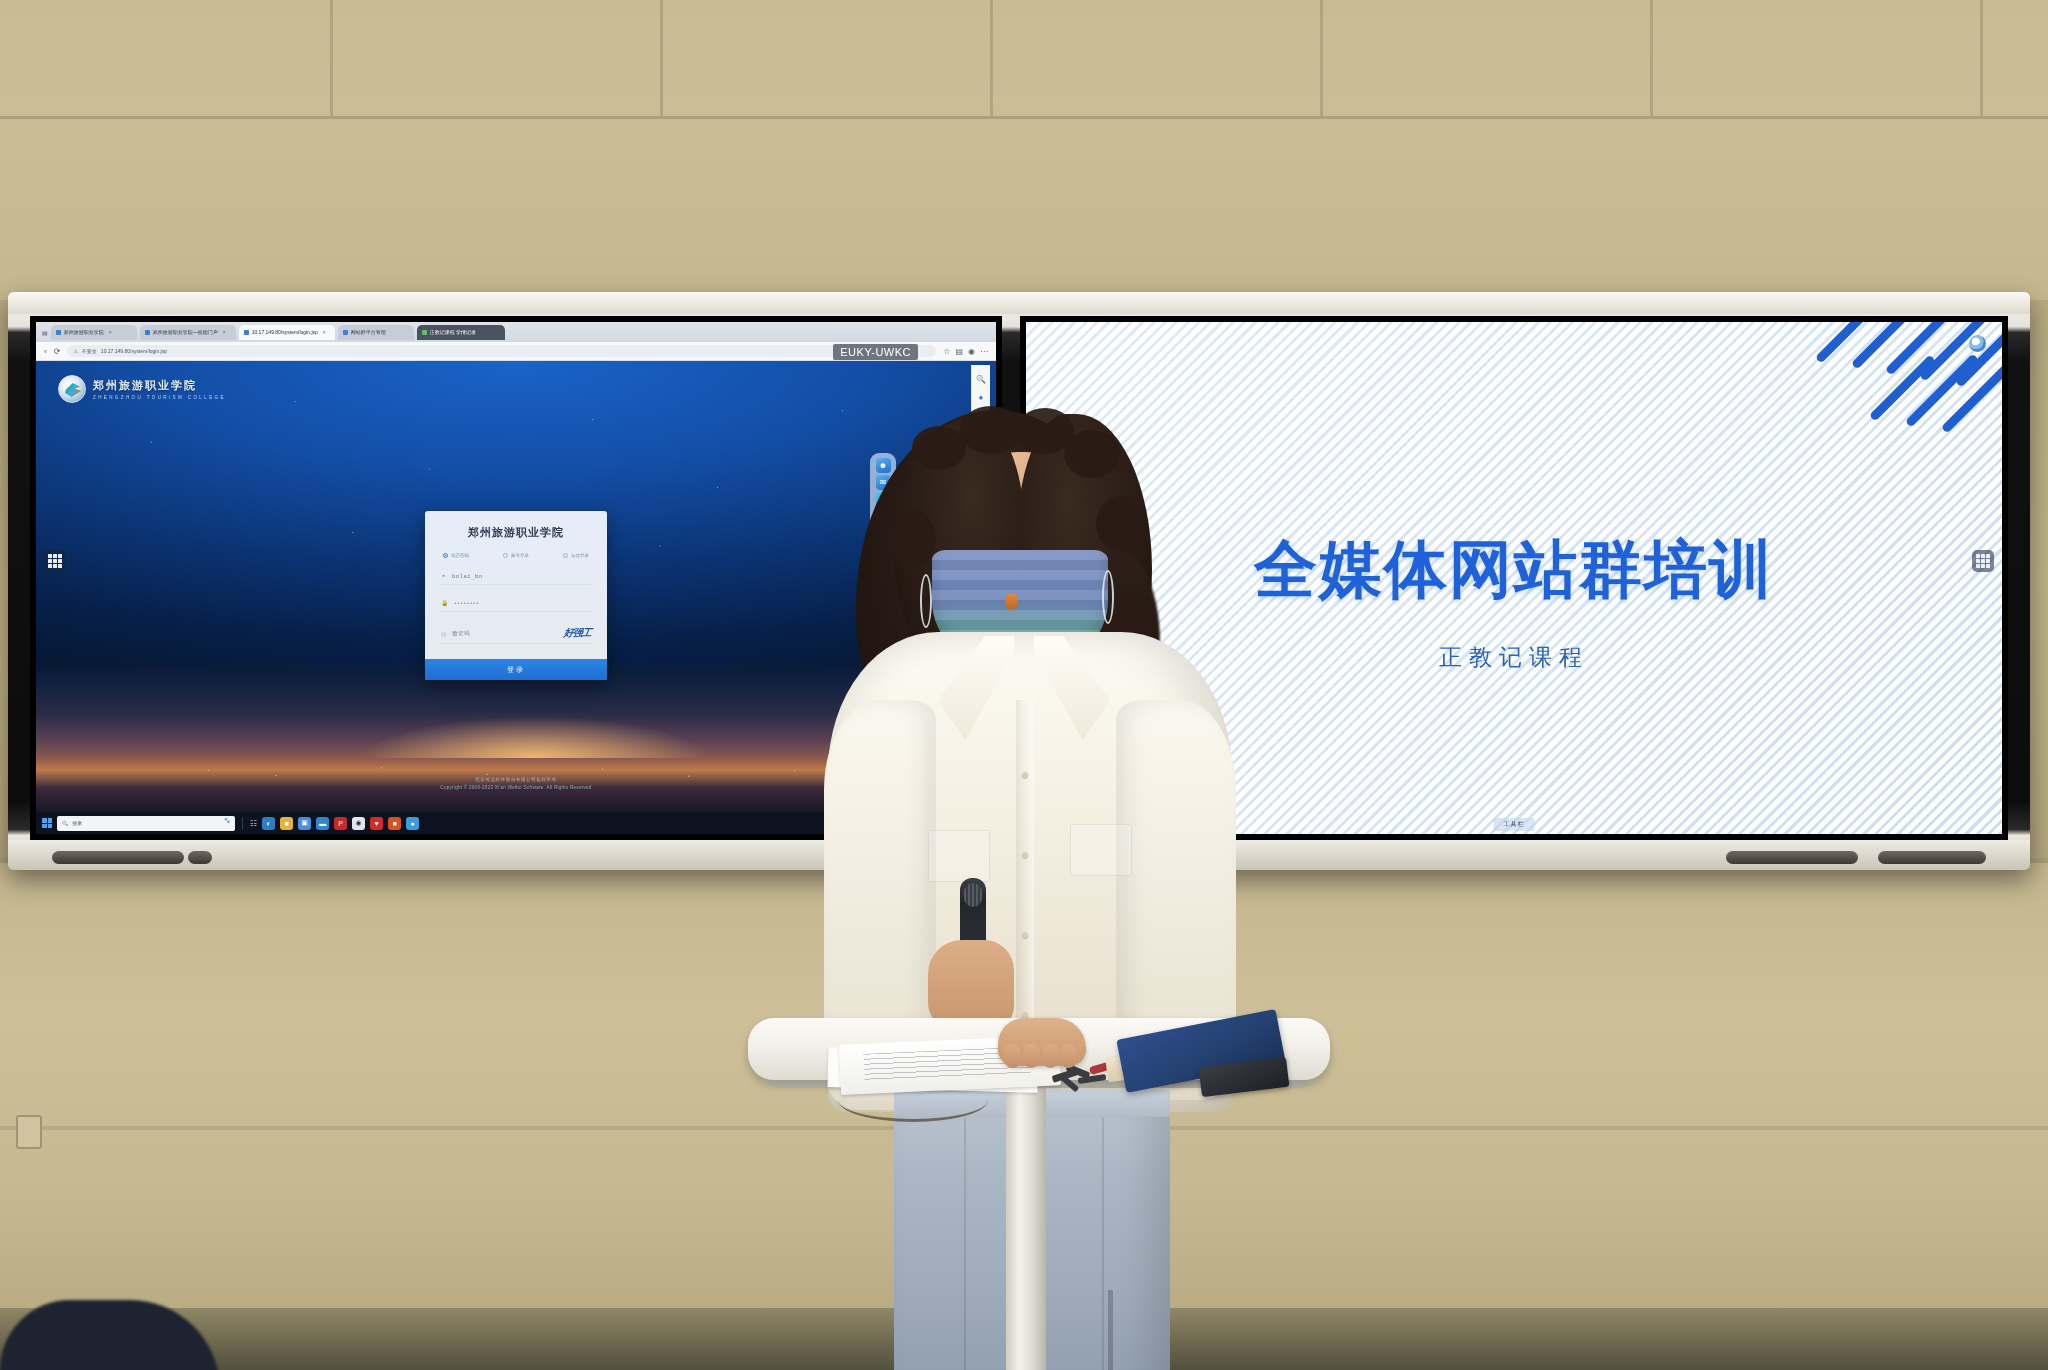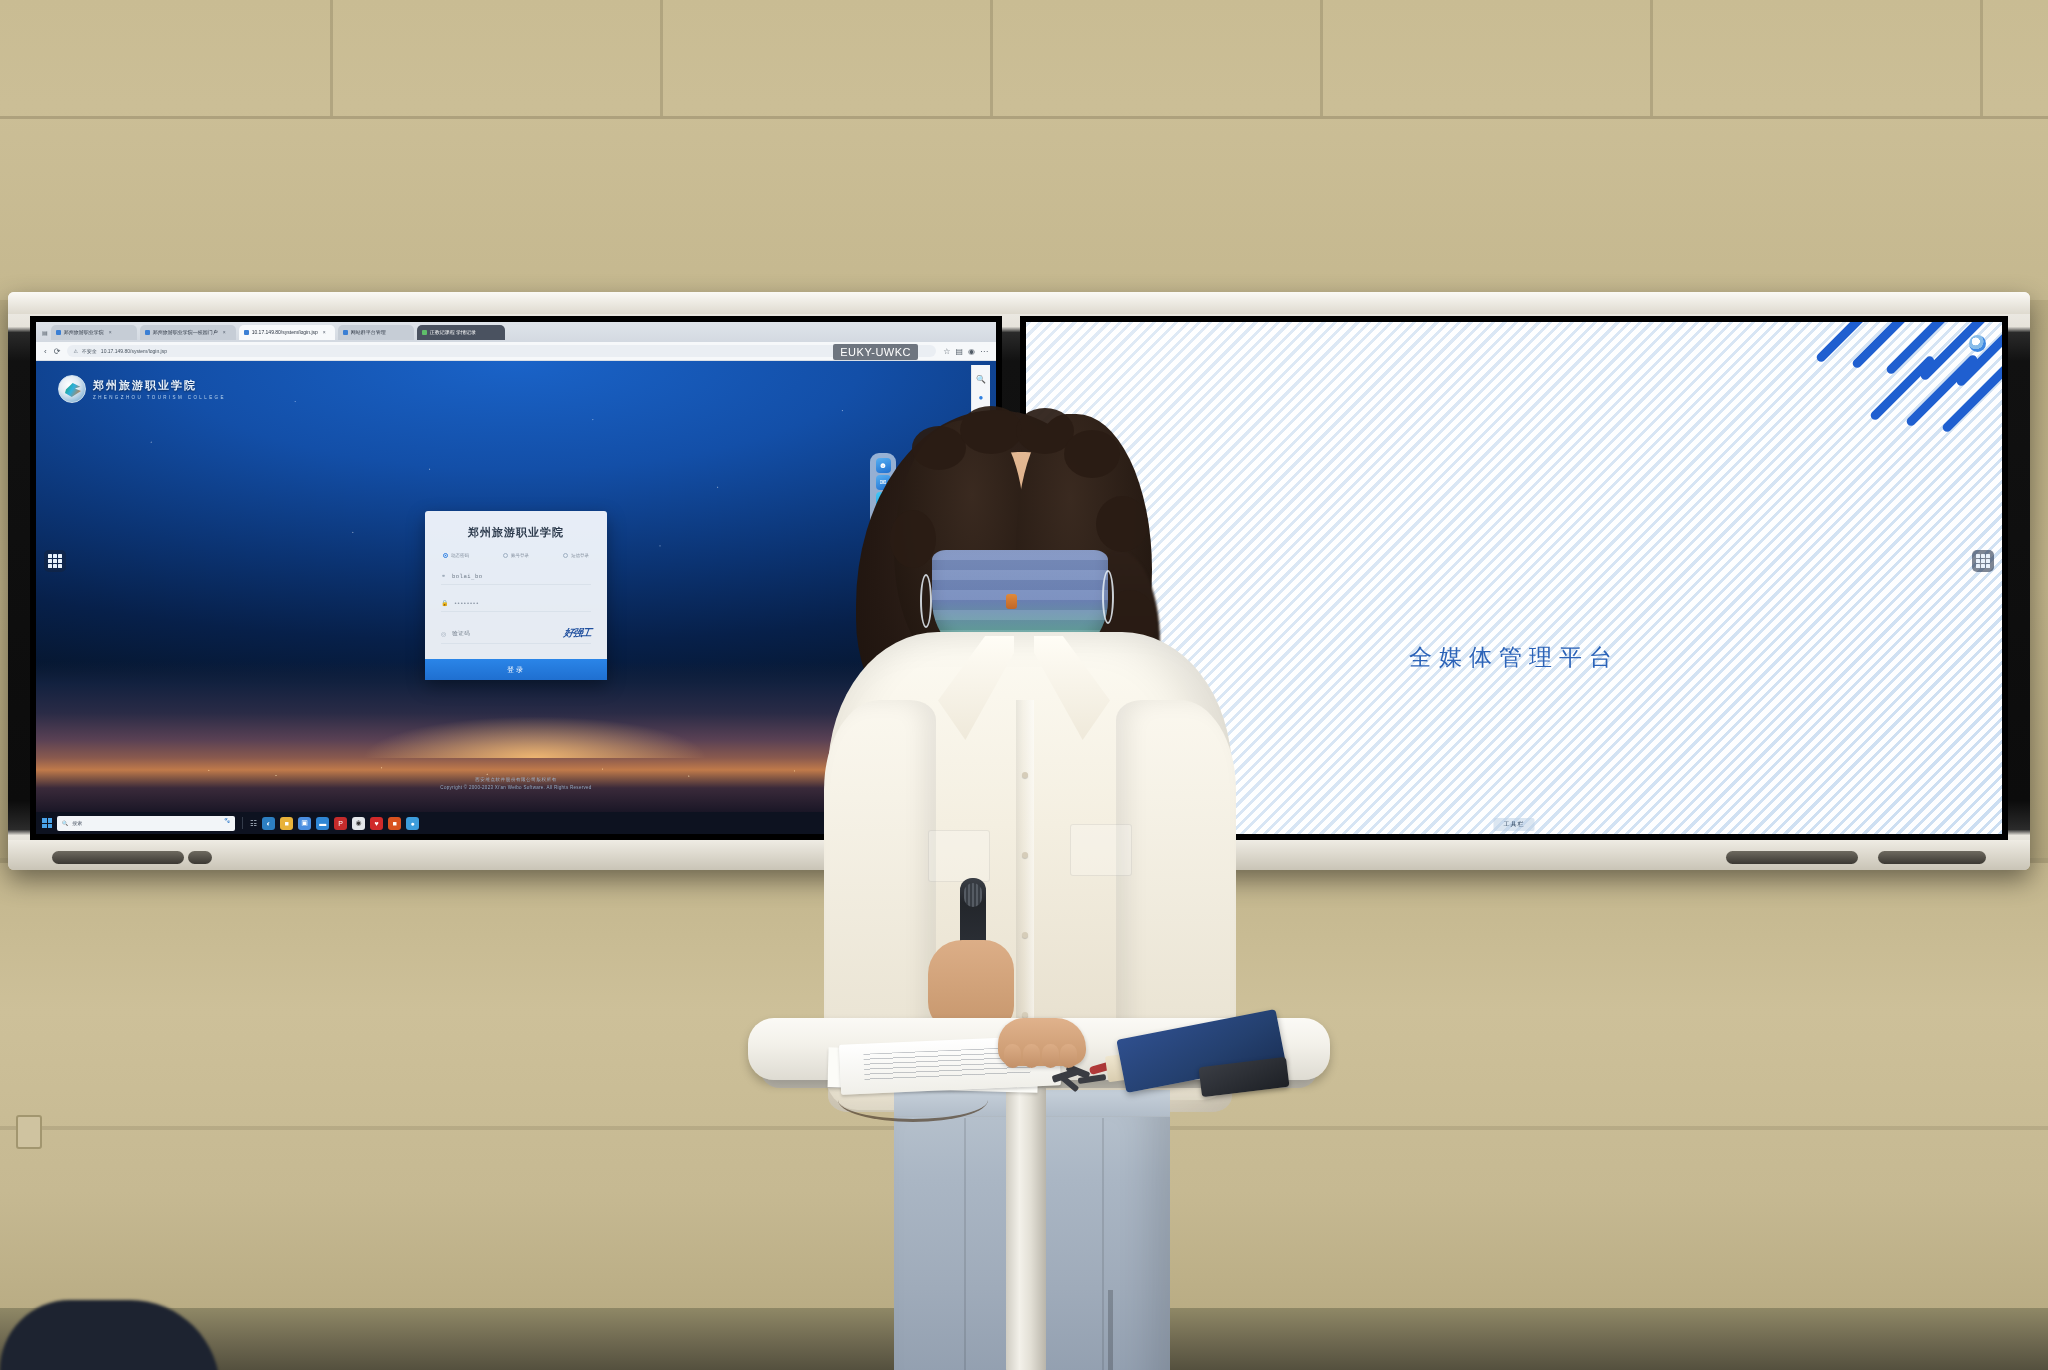--- a/index.html
+++ b/index.html
@@ -676,21 +676,22 @@
           <i style="left:92px;  top:40px;  width:104px"></i>
           <i style="left:126px; top:46px;  width:118px"></i>
           <i style="left:160px; top:52px;  width:128px"></i>
           <i style="left:196px; top:58px;  width:132px"></i>
           <i style="left:110px; top:92px;  width:86px"></i>
           <i style="left:146px; top:98px;  width:96px"></i>
           <i style="left:182px; top:104px; width:104px"></i>
         </div>
         <div class="deco-dot"></div>
 
-        <div class="slide-sub">全媒体管理平台</div>
+        <div class="slide-title">全媒体网站群培训</div>
+        <div class="slide-sub">正教记课程</div>
 
         <div class="screen-tool-pill">工具栏</div>
       </div>
 
       <div class="grid-handle" style="right:8px; top:228px">
         <i></i>
           <i></i>
           <i></i>
           <i></i>
           <i></i>

